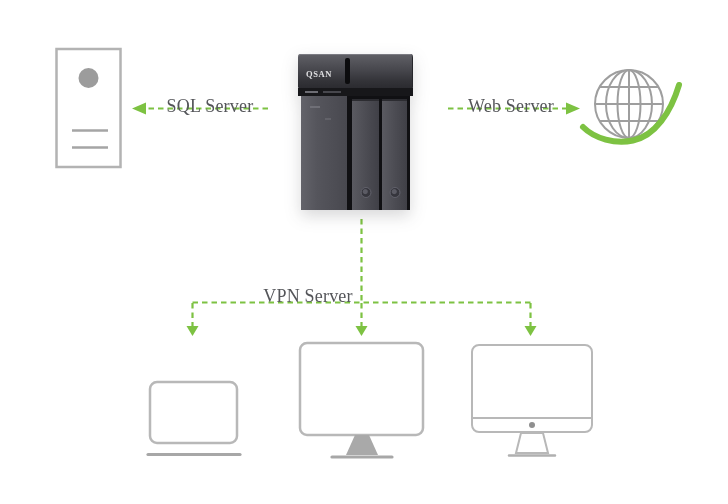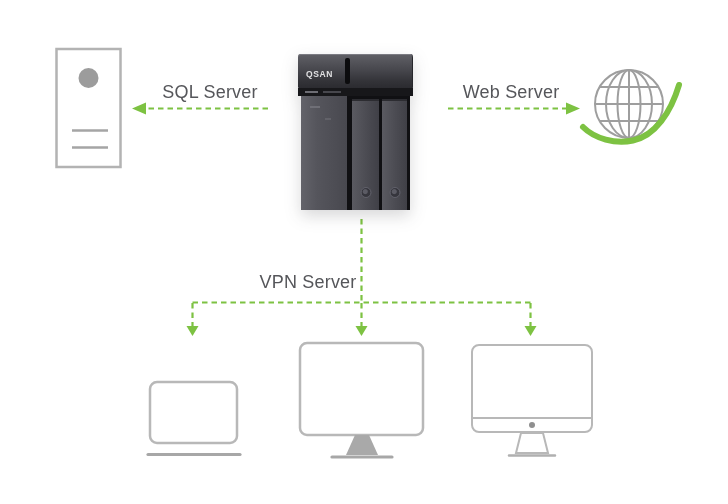--- a/index.html
+++ b/index.html
@@ -1,27 +1,28 @@
 <!DOCTYPE html>
 <html style="--background: #ffffff; --accent-green: #7dc242; --text-gray: #55565a; --icon-gray: #b8b8b8; --icon-gray-dark: #9c9c9c;"><head>
 <meta charset="utf-8">
 <style>
   html,body{margin:0;padding:0;background:#fff;}
   .canvas{
     position:relative;width:728px;height:504px;overflow:hidden;
     background:var(--background,#ffffff);
-    font-family:Liberation Sans, sans-serif;
+    font-family:Liberation Serif, serif;
   }
   .canvas > svg{position:absolute;left:0;top:0;}
 
   
   .label{
     position:absolute;font-size:18px;line-height:1;white-space:nowrap;
     color:var(--text-gray,#55565a);letter-spacing:.2px;
     transform:translateX(-50%);
+    margin-top:14px;
   }
   #lbl-sql{left:210px;top:83px;}
   #lbl-web{left:511px;top:83px;}
   #lbl-vpn{left:308px;top:273px;}
 
   
   .dash{fill:none;stroke:var(--accent-green,#7dc242);stroke-width:2.2;stroke-dasharray:5.5 4;}
   .ah{fill:var(--accent-green,#7dc242);stroke:none;}
   .swoosh{fill:none;stroke:var(--accent-green,#7dc242);stroke-width:6;stroke-linecap:round;}
 

